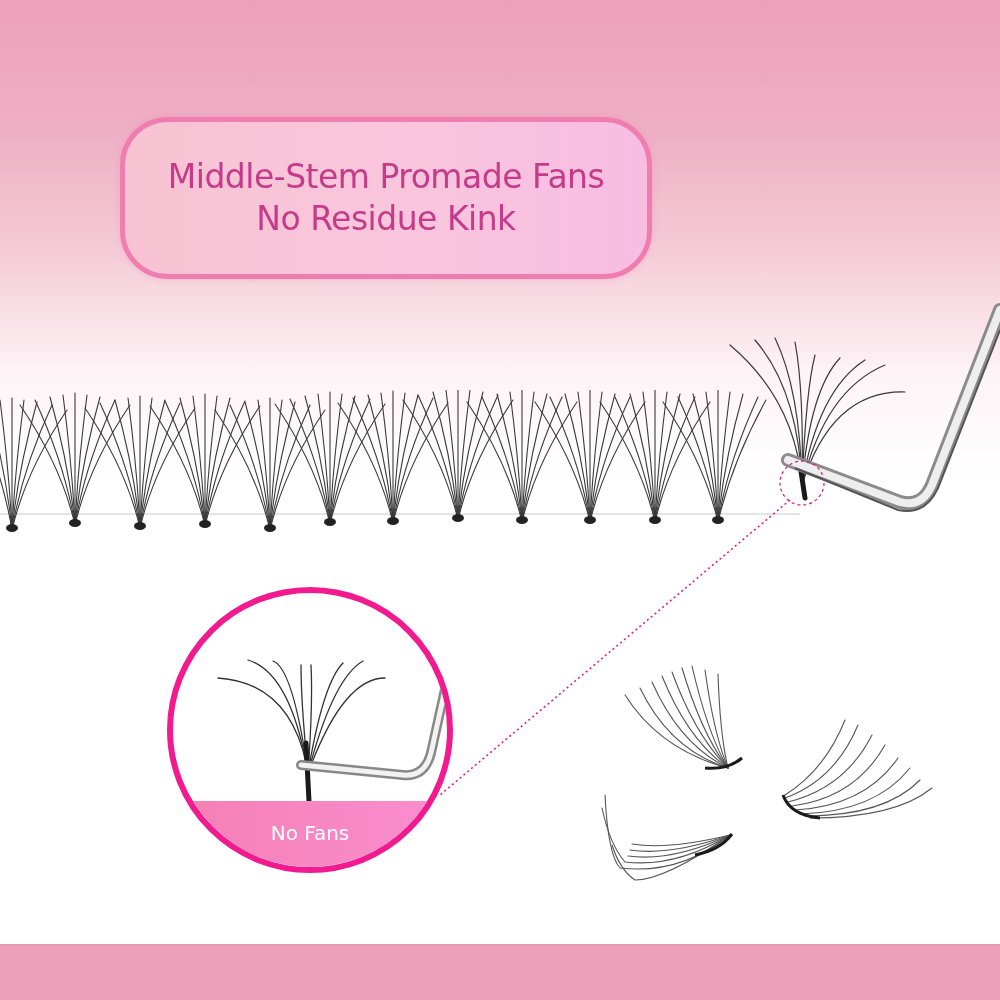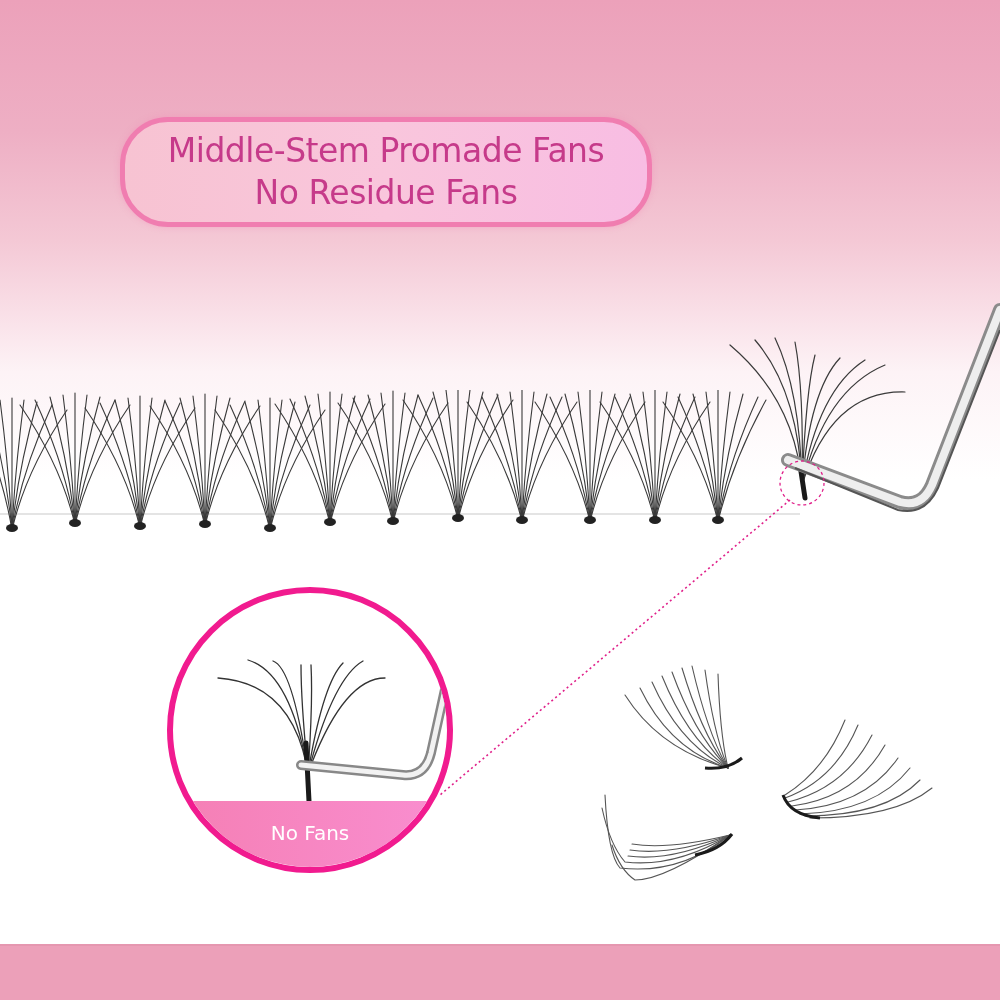--- a/index.html
+++ b/index.html
@@ -9,21 +9,21 @@
   .bg-gradient {
     position:absolute; left:0; top:0; width:1000px; height:600px;
     background: linear-gradient(180deg, #eca1ba 0%, #eeafc4 22%, #f4c8d5 40%, #f9dfe7 52%, #fdf3f6 62%, #ffffff 80%);
   }
   .footer-bar {
     position:absolute; left:0; top:944px; width:1000px; height:56px;
     background:#eca0b9; border-top:2px solid #e597b0;
   }
 
   .title-badge {
-    position:absolute; left:120px; top:117px; width:532px; height:110px;
+    position:absolute; left:120px; top:117px; width:532px; height:162px;
     border-radius:48px;
     border:5px solid #f07db0;
     background: linear-gradient(90deg, #f7c3d2 0%, #f9c6dc 50%, #f8bde3 100%);
     display:flex; flex-direction:column; align-items:center; justify-content:center;
     box-shadow: 0 0 6px rgba(240,125,176,0.35);
   }
   .title-line {
     color:#c63a8a; font-size:33px; line-height:42px; letter-spacing:-0.5px;
     font-family:"DejaVu Sans",sans-serif; white-space:nowrap;
   }
@@ -49,21 +49,21 @@
 
   .loose-fans-svg { position:absolute; left:580px; top:640px; width:380px; height:260px; }
 </style>
 </head>
 <body>
 
 <div class="bg-gradient"></div>
 
 <div class="title-badge">
   <div class="title-line">Middle-Stem Promade Fans</div>
-  <div class="title-line">No Residue Fans</div>
+  <div class="title-line">No Residue Kink</div>
 </div>
 
 <svg class="lash-strip-svg" viewBox="0 0 800 160">
   <line x1="0" y1="124" x2="800" y2="124" stroke="#c9c9c9" stroke-width="1.5"></line>
   <rect x="0" y="110" width="800" height="40" fill="#ffffff" opacity="0.35"></rect>
   <g fill="none" stroke="#3a3a3a" stroke-width="1.1" stroke-linecap="round">
     <g transform="translate(12,140)">
       <path d="M0,0 Q-10,-60 -40,-125"></path>
         <path d="M0,0 Q-6,-60 -25,-128"></path>
         <path d="M0,0 Q-3,-60 -12,-130"></path>

